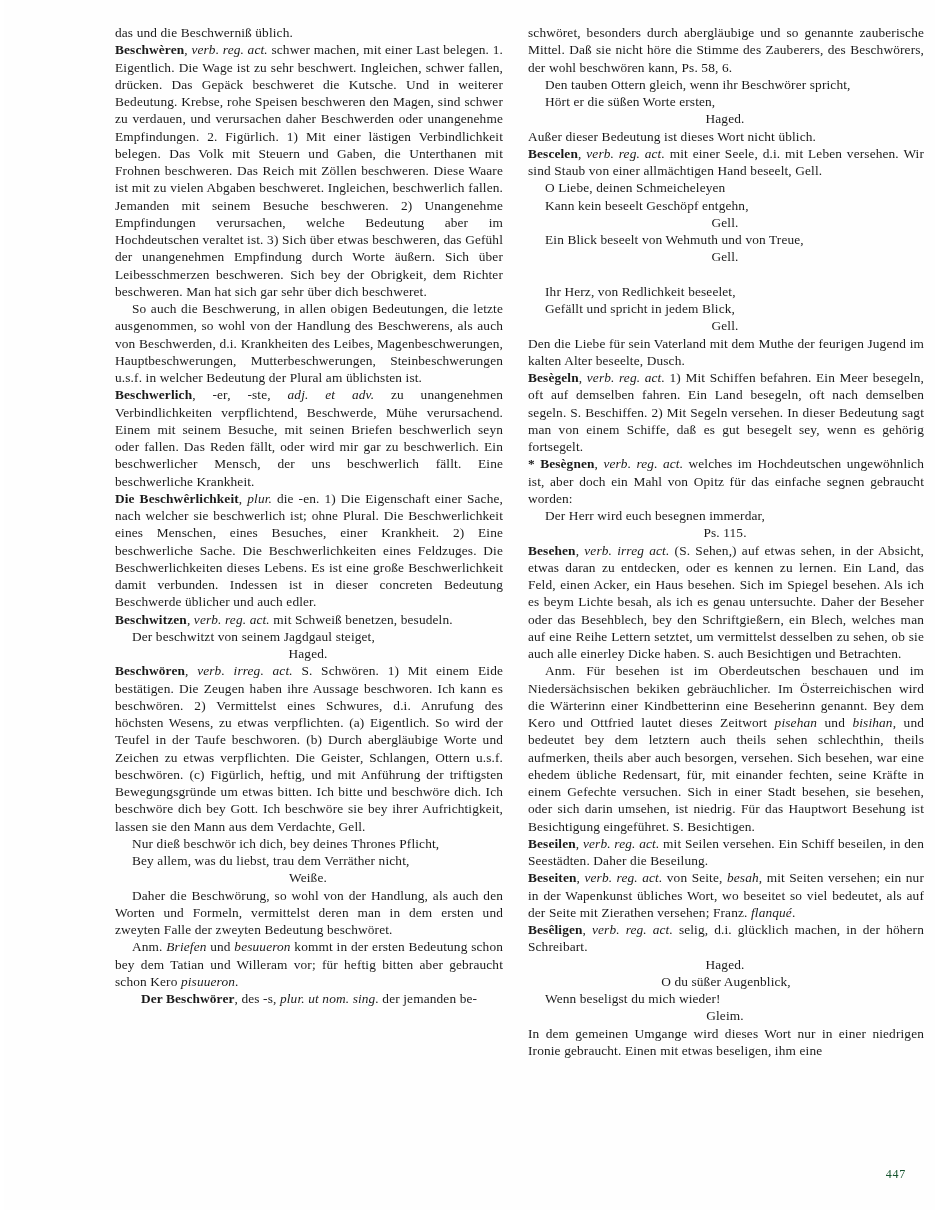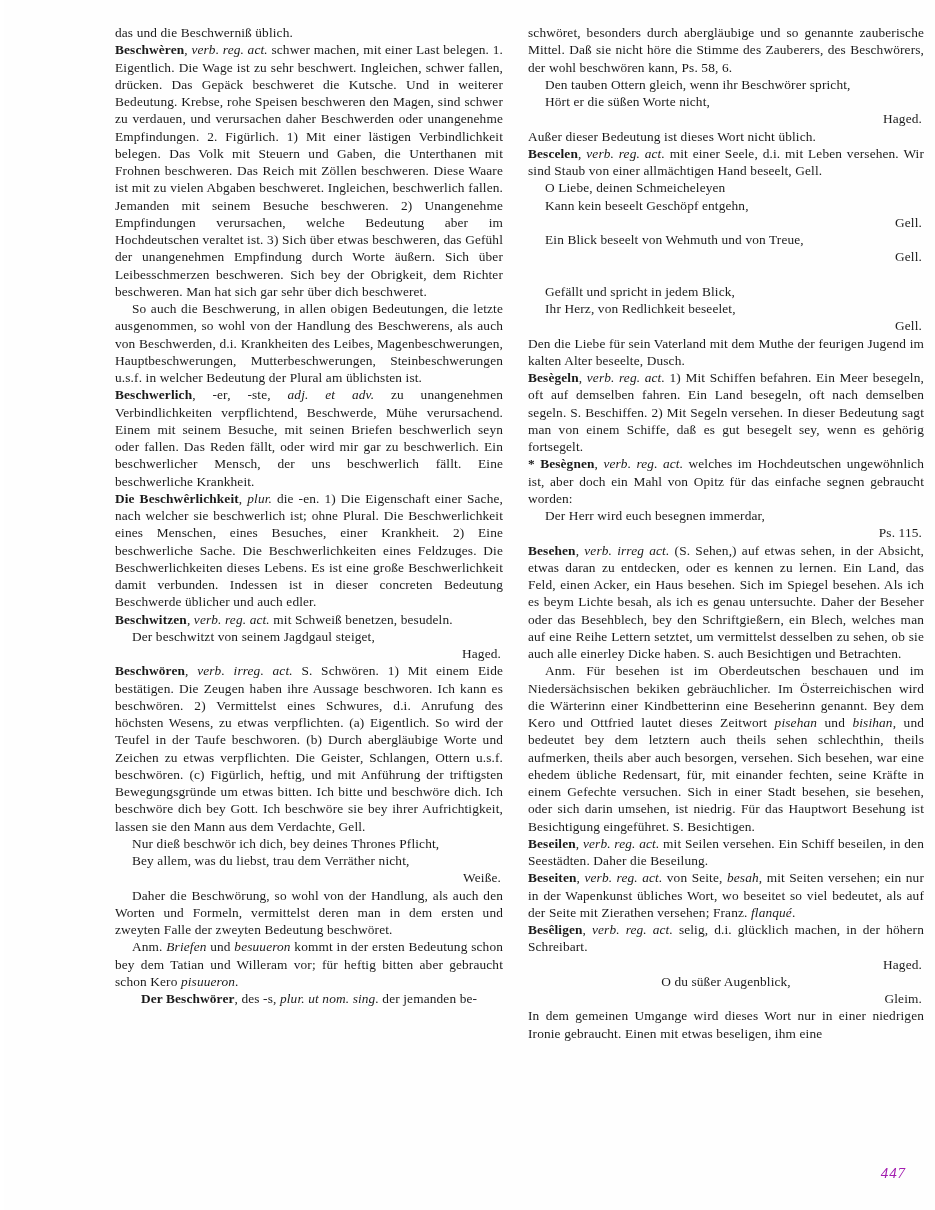--- a/index.html
+++ b/index.html
@@ -49,35 +49,34 @@
     hyphens: none;
   }
   p.flow { text-align: justify; }
   p.indent { text-indent: 17px; }
   p.last-left { text-align: center; }
   p.verse {
     text-align: left;
     padding-left: 17px;
   }
   p.attrib {
-    text-align: right;
+    text-align: center;
     padding-right: 2px;
   }
   b { font-weight: bold; }
   i { font-style: italic; }
   .blank { height: 17.25px; }
 
   .folio {
     position: absolute;
     right: 33px;
     bottom: 28px;
-    font-size: 15px;
+    font-size: 12px;
     letter-spacing: 0.06em;
-    color: #a21caf;
-    font-style: italic;
+    color: #14532d;
   }
 </style>
 </head>
 <body>
 
 <div class="page">
   <div class="columns">
 
     <div class="col col-left">
 
@@ -109,39 +108,39 @@
 
       <p class="flow last-left"><b>Der Beschwörer</b><span>, des -s, </span><i>plur. ut nom. sing.</i><span> der jemanden be-</span></p>
 
     </div>
 
     <div class="col col-right">
 
       <p class="flow">schwöret, besonders durch abergläubige und so genannte zauberische Mittel. Daß sie nicht höre die Stimme des Zauberers, des Beschwörers, der wohl beschwören kann, Ps. 58, 6.</p>
 
       <p class="verse">Den tauben Ottern gleich, wenn ihr Beschwörer spricht,</p>
-      <p class="verse">Hört er die süßen Worte nicht,</p>
+      <p class="verse">Hört er die süßen Worte ersten,</p>
       <p class="attrib">Haged.</p>
 
       <p class="flow">Außer dieser Bedeutung ist dieses Wort nicht üblich.</p>
 
       <p class="flow"><b>Bescelen</b><span>, </span><i>verb. reg. act.</i><span> mit einer Seele, d.i. mit Leben versehen. Wir sind Staub von einer allmächtigen Hand beseelt, Gell.</span></p>
 
       <p class="verse">O Liebe, deinen Schmeicheleyen</p>
       <p class="verse">Kann kein beseelt Geschöpf entgehn,</p>
       <p class="attrib">Gell.</p>
 
 
       <p class="verse">Ein Blick beseelt von Wehmuth und von Treue,</p>
       <p class="attrib">Gell.</p>
 
       <div class="blank"></div>
 
+      <p class="verse">Ihr Herz, von Redlichkeit beseelet,</p>
       <p class="verse">Gefällt und spricht in jedem Blick,</p>
-      <p class="verse">Ihr Herz, von Redlichkeit beseelet,</p>
       <p class="attrib">Gell.</p>
 
       <p class="flow">Den die Liebe für sein Vaterland mit dem Muthe der feurigen Jugend im kalten Alter beseelte, Dusch.</p>
 
       <p class="flow"><b>Besègeln</b><span>, </span><i>verb. reg. act.</i><span> 1) Mit Schiffen befahren. Ein Meer besegeln, oft auf demselben fahren. Ein Land besegeln, oft nach demselben segeln. S. Beschiffen. 2) Mit Segeln versehen. In dieser Bedeutung sagt man von einem Schiffe, daß es gut besegelt sey, wenn es gehörig fortsegelt.</span></p>
 
       <p class="flow"><b>* Besègnen</b><span>, </span><i>verb. reg. act.</i><span> welches im Hochdeutschen ungewöhnlich ist, aber doch ein Mahl von Opitz für das einfache segnen gebraucht worden:</span></p>
 
       <p class="verse">Der Herr wird euch besegnen immerdar,</p>
       <p class="attrib">Ps. 115.</p>
@@ -152,20 +151,21 @@
 
       <p class="flow"><b>Beseilen</b><span>, </span><i>verb. reg. act.</i><span> mit Seilen versehen. Ein Schiff beseilen, in den Seestädten. Daher die Beseilung.</span></p>
 
       <p class="flow"><b>Beseiten</b><span>, </span><i>verb. reg. act.</i><span> von Seite, <i>besah</i>, mit Seiten versehen; ein nur in der Wapenkunst übliches Wort, wo beseitet so viel bedeutet, als auf der Seite mit Zierathen versehen; Franz. <i>flanqué</i>.</span></p>
 
       <p class="flow"><b>Besêligen</b><span>, </span><i>verb. reg. act.</i><span> selig, d.i. glücklich machen, in der höhern Schreibart.</span></p>
 
       <p class="attrib">Haged.</p>
 
       <p class="flow last-left">O du süßer Augenblick,</p>
+      <p class="verse">Wenn beseligst du mich wieder!</p>
       <p class="attrib">Gleim.</p>
 
       <p class="flow">In dem gemeinen Umgange wird dieses Wort nur in einer niedrigen Ironie gebraucht. Einen mit etwas beseligen, ihm eine</p>
 
     </div>
   </div>
 
   <div class="folio">447</div>
 </div>
 

